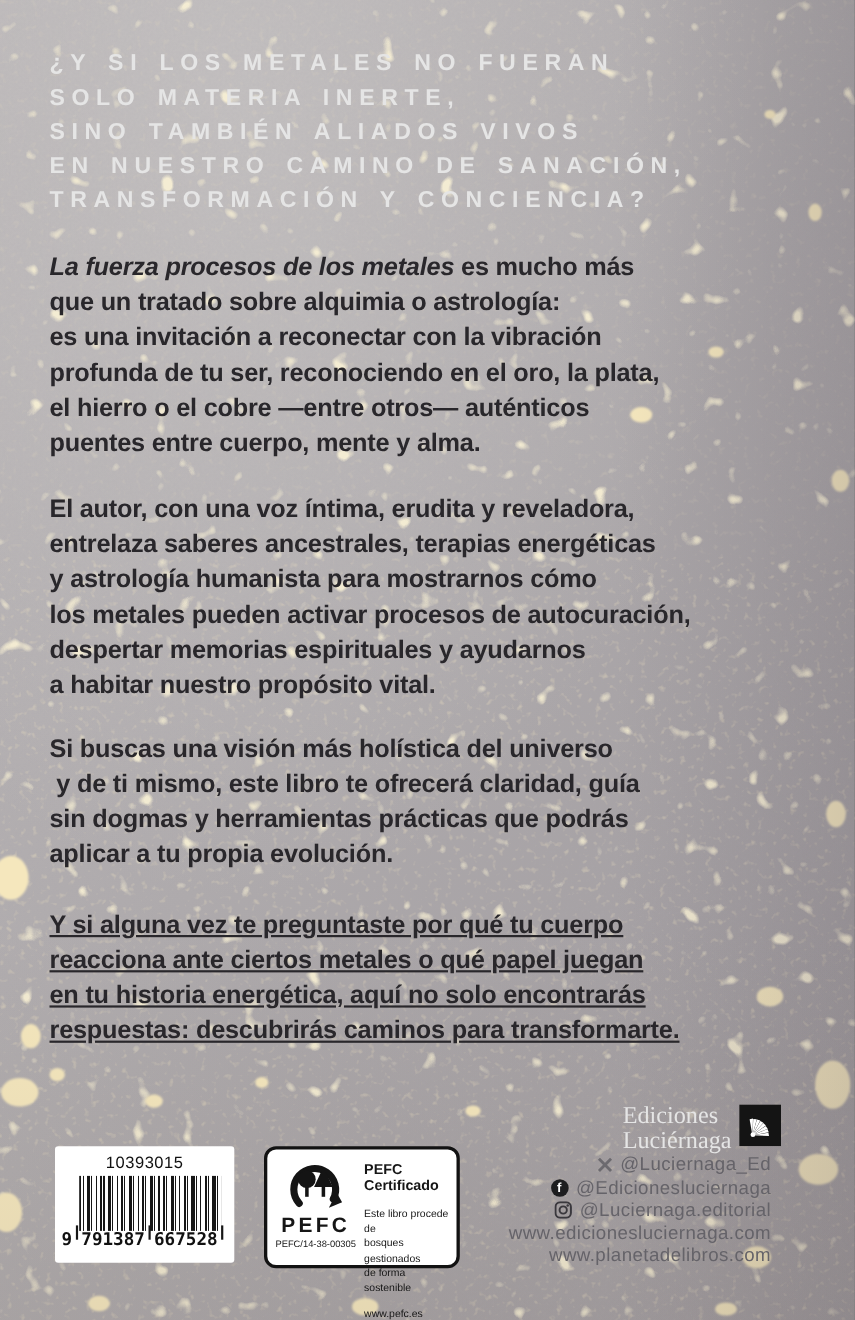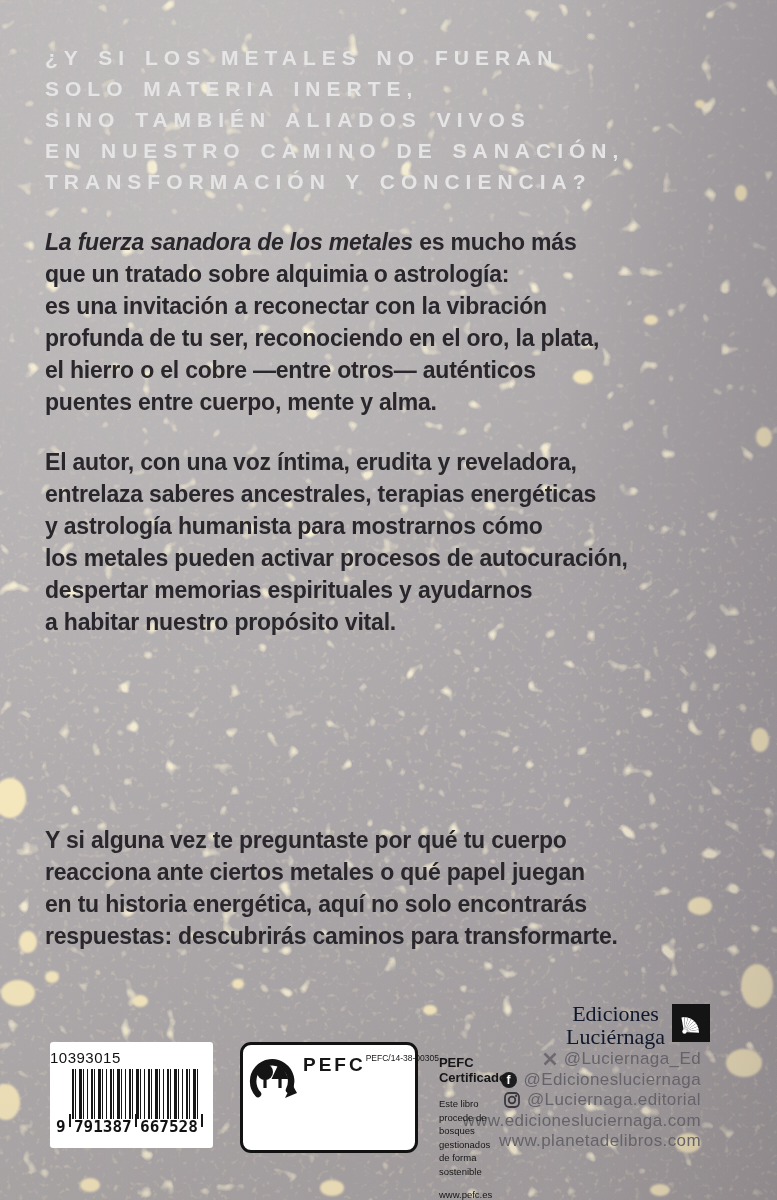--- a/index.html
+++ b/index.html
@@ -13,69 +13,69 @@
     position:absolute;left:45px;top:42px;
     font-weight:700;font-size:21px;line-height:31px;
     letter-spacing:6px;word-spacing:3px;
     color:#e5e5e5;white-space:pre-line;
   }
   .para{
     position:absolute;left:45px;
     font-weight:700;font-size:23px;line-height:32px;
     letter-spacing:-0.2px;color:#29272b;white-space:pre-line;
   }
-  .p1{top:226px;} .p2{top:446px;} .p3{top:664px;} .p4{top:824px;}
+  .p1{top:226px;} .p2{top:446px;} .p3{top:664px;} .p4{top:824px;text-decoration:underline;}
   .para em{font-style:italic;}
 
   
   .imprint-name{
-    position:absolute;right:112px;top:1002px;text-align:center;
-    font-family:"Liberation Serif",serif;font-size:22px;line-height:23px;color:#0f172a;
+    position:absolute;right:112px;top:1002px;text-align:left;
+    font-family:"Liberation Serif",serif;font-size:22px;line-height:23px;color:#e5e5e5;
   }
   .imprint-logo{position:absolute;right:67px;top:1004px;width:38px;height:38px;display:block;}
 
   
   .social{position:absolute;right:76px;top:1049px;text-align:right;}
   .social-row{
     display:flex;justify-content:flex-end;align-items:center;gap:7px;
     height:20.5px;font-size:17px;letter-spacing:0.4px;color:#656369;font-weight:400;
   }
   .fb-icon{
     width:16px;height:16px;border-radius:50%;background:#1d1d1f;color:#fff;
     font-size:12px;font-weight:700;line-height:16px;text-align:center;
     display:inline-block;
   }
 
   
   .barcode-box{
     position:absolute;left:50px;top:1042px;width:163px;height:106px;
     background:#ffffff;border-radius:3px;color:#111;
   }
-  .barcode-number{font-size:15px;padding-top:7px;letter-spacing:0.5px;}
+  .barcode-number{font-size:15px;text-align:center;padding-top:7px;letter-spacing:0.5px;}
   .bars{
     height:50px;margin:3px 12px 0 22px;
     background:repeating-linear-gradient(90deg,
       #161616 0 2px,#fff 2px 3px,#161616 3px 4px,#fff 4px 7px,
       #161616 7px 10px,#fff 10px 11px,#161616 11px 12px,#fff 12px 15px,
       #161616 15px 16px,#fff 16px 19px);
   }
   .ean{
     display:flex;align-items:flex-start;justify-content:space-between;
     margin:-2px 10px 0 6px;
     font-family:"DejaVu Sans Mono",monospace;font-size:16px;font-weight:700;
   }
   .guard{width:2px;height:13px;background:#161616;margin-top:-3px;}
 
   
   .pefc-box{
     position:absolute;left:240px;top:1042px;width:172px;height:105px;
     background:#ffffff;border:3px solid #121212;border-radius:11px;
     display:flex;color:#161616;
   }
-  .pefc-left{flex:0 0 88px;display:flex;flex-direction:row;align-items:flex-start;padding-top:8px;}
+  .pefc-left{flex:0 0 88px;display:flex;flex-direction:column;align-items:center;padding-top:8px;}
   .pefc-word{font-weight:700;font-size:19px;letter-spacing:3px;margin-top:1px;}
   .pefc-license{font-size:8.5px;margin-top:0;white-space:nowrap;}
   .pefc-right{flex:1;padding:10px 4px 0 0;}
   .pefc-title{font-size:13px;font-weight:700;}
   .pefc-body{font-size:9.5px;line-height:13.5px;margin-top:12px;white-space:pre-line;}
   .pefc-url{font-size:9.5px;margin-top:11px;}
 </style>
 </head>
 <body>
 
@@ -151,32 +151,36 @@
     <rect width="777" height="1200" fill="url(#gVigR)"></rect>
     <rect width="777" height="1200" fill="url(#gVigB)"></rect>
   </svg>
 
   <div class="headline">¿Y SI LOS METALES NO FUERAN
 SOLO MATERIA INERTE,
 SINO TAMBIÉN ALIADOS VIVOS
 EN NUESTRO CAMINO DE SANACIÓN,
 TRANSFORMACIÓN Y CONCIENCIA?</div>
 
-  <div class="para p1"><em>La fuerza sanadora de los metales</em><span> es mucho más
+  <div class="para p1"><em>La fuerza procesos de los metales</em><span> es mucho más
 que un tratado sobre alquimia o astrología:
 es una invitación a reconectar con la vibración
 profunda de tu ser, reconociendo en el oro, la plata,
 el hierro o el cobre —entre otros— auténticos
 puentes entre cuerpo, mente y alma.</span></div>
   <div class="para p2">El autor, con una voz íntima, erudita y reveladora,
 entrelaza saberes ancestrales, terapias energéticas
 y astrología humanista para mostrarnos cómo
 los metales pueden activar procesos de autocuración,
 despertar memorias espirituales y ayudarnos
 a habitar nuestro propósito vital.</div>
+  <div class="para p3">Si buscas una visión más holística del universo
+&nbsp;y de ti mismo, este libro te ofrecerá claridad, guía
+sin dogmas y herramientas prácticas que podrás
+aplicar a tu propia evolución.</div>
   <div class="para p4">Y si alguna vez te preguntaste por qué tu cuerpo
 reacciona ante ciertos metales o qué papel juegan
 en tu historia energética, aquí no solo encontrarás
 respuestas: descubrirás caminos para transformarte.</div>
 
   <div class="imprint-name">
     <div>Ediciones</div>
     <div>Luciérnaga</div>
   </div>
   <svg class="imprint-logo" viewBox="0 0 38 38" aria-hidden="true">

